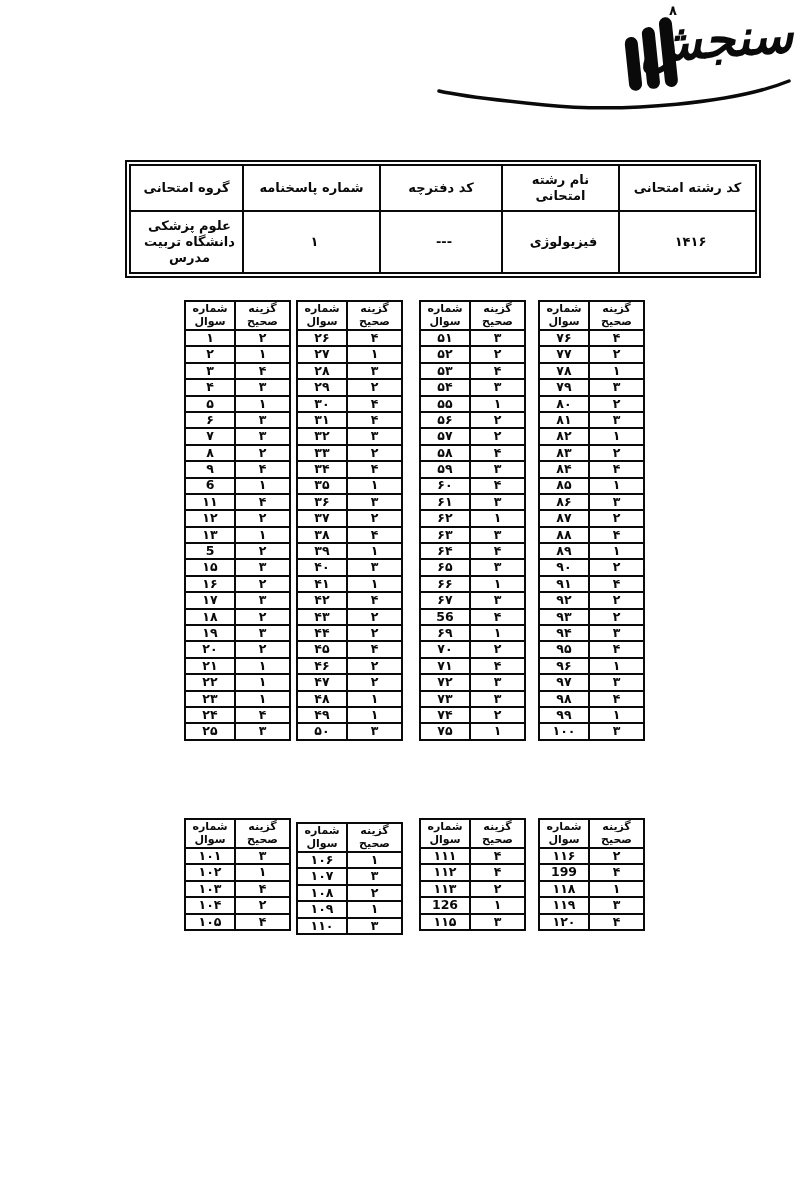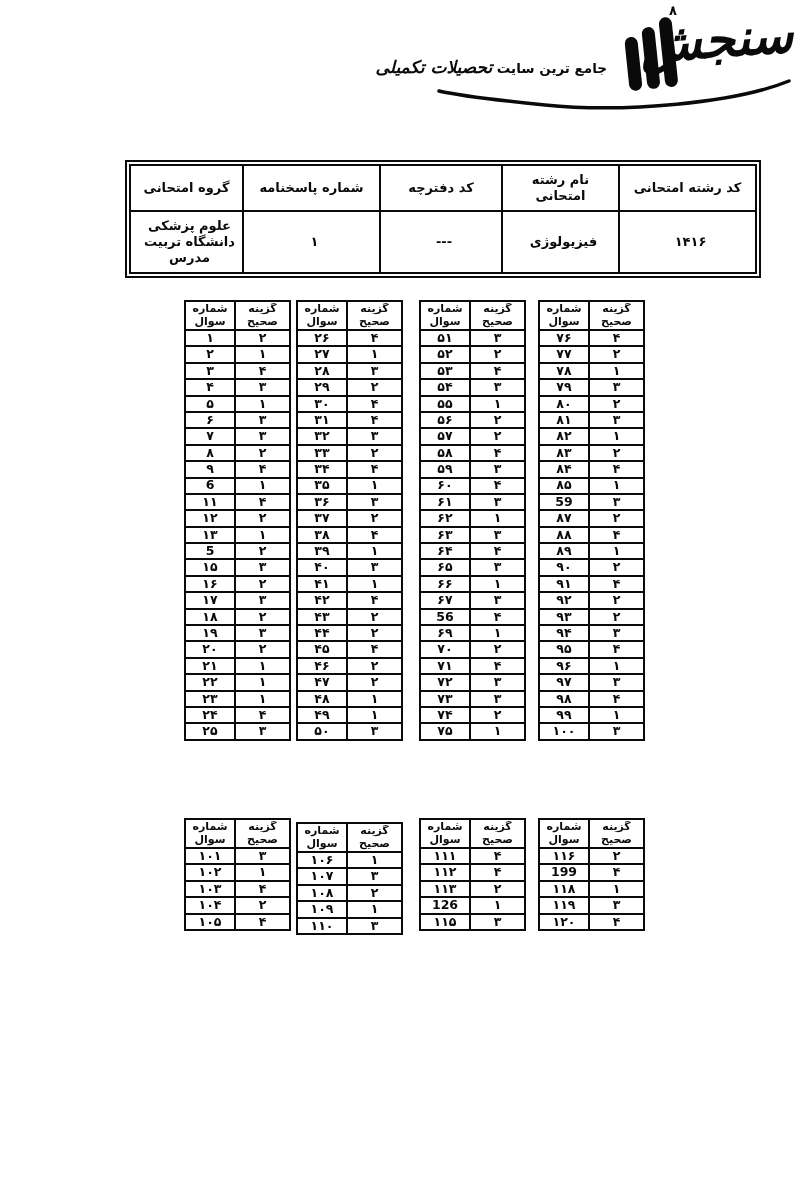--- a/index.html
+++ b/index.html
@@ -28,40 +28,36 @@
   .info th,.info td{border:2.5px solid #0a0a0a;font-weight:bold;text-align:center;
                     padding:2px 5px;font-size:13px;line-height:1.25;}
   .info th{height:40px;}
   .info td{height:56px;padding-left:11px;}
   .c0{width:125px}.c1{width:105px}.c2{width:110px}.c3{width:125px}.c4{width:101px}
 
   
   .ans{position:absolute;border-collapse:collapse;table-layout:fixed;background:#fff;}
   .ans th,.ans td{border:2px solid #0a0a0a;text-align:center;vertical-align:middle;
                   font-weight:bold;padding:0;overflow:hidden;}
-  .ans th{font-size:11px;line-height:1.15;height:27px;border-radius:7px;}
+  .ans th{font-size:11px;line-height:1.15;height:27px;}
   .ans td{font-size:12.5px;height:14.4px;line-height:1;}
   .qc{width:50px;} .ac{width:55px;}
 </style>
 </head>
 <body>
 
 <div class="page">
 
   <div class="logo">
     <div class="brand">سنجش</div>
     <div class="caret">۸</div>
     <div class="bars">
       <span></span>
         <span></span>
         <span></span>
-    </div>
-    <div class="tagline">
-      <span>جامع ترین سایت</span>
-      <span class="script">تحصیلات تکمیلی</span>
     </div>
     <svg class="swash" width="358" height="34" viewBox="0 0 358 34">
       <path d="M354 4 C 300 26, 190 36, 110 28 C 70 24, 30 20, 4 14" fill="none" stroke="#0a0a0a" stroke-width="3.5" stroke-linecap="round"></path>
     </svg>
   </div>
 
   <div class="info-wrap">
     <table class="info">
       <tbody>
           <tr>
@@ -473,21 +469,21 @@
       </tr>
         <tr>
         <td class="q">۸۴</td>
         <td class="a">۴</td>
       </tr>
         <tr>
         <td class="q">۸۵</td>
         <td class="a">۱</td>
       </tr>
         <tr>
-        <td class="q">59</td>
+        <td class="q">۸۶</td>
         <td class="a">۳</td>
       </tr>
         <tr>
         <td class="q">۸۷</td>
         <td class="a">۲</td>
       </tr>
         <tr>
         <td class="q">۸۸</td>
         <td class="a">۴</td>
       </tr>

